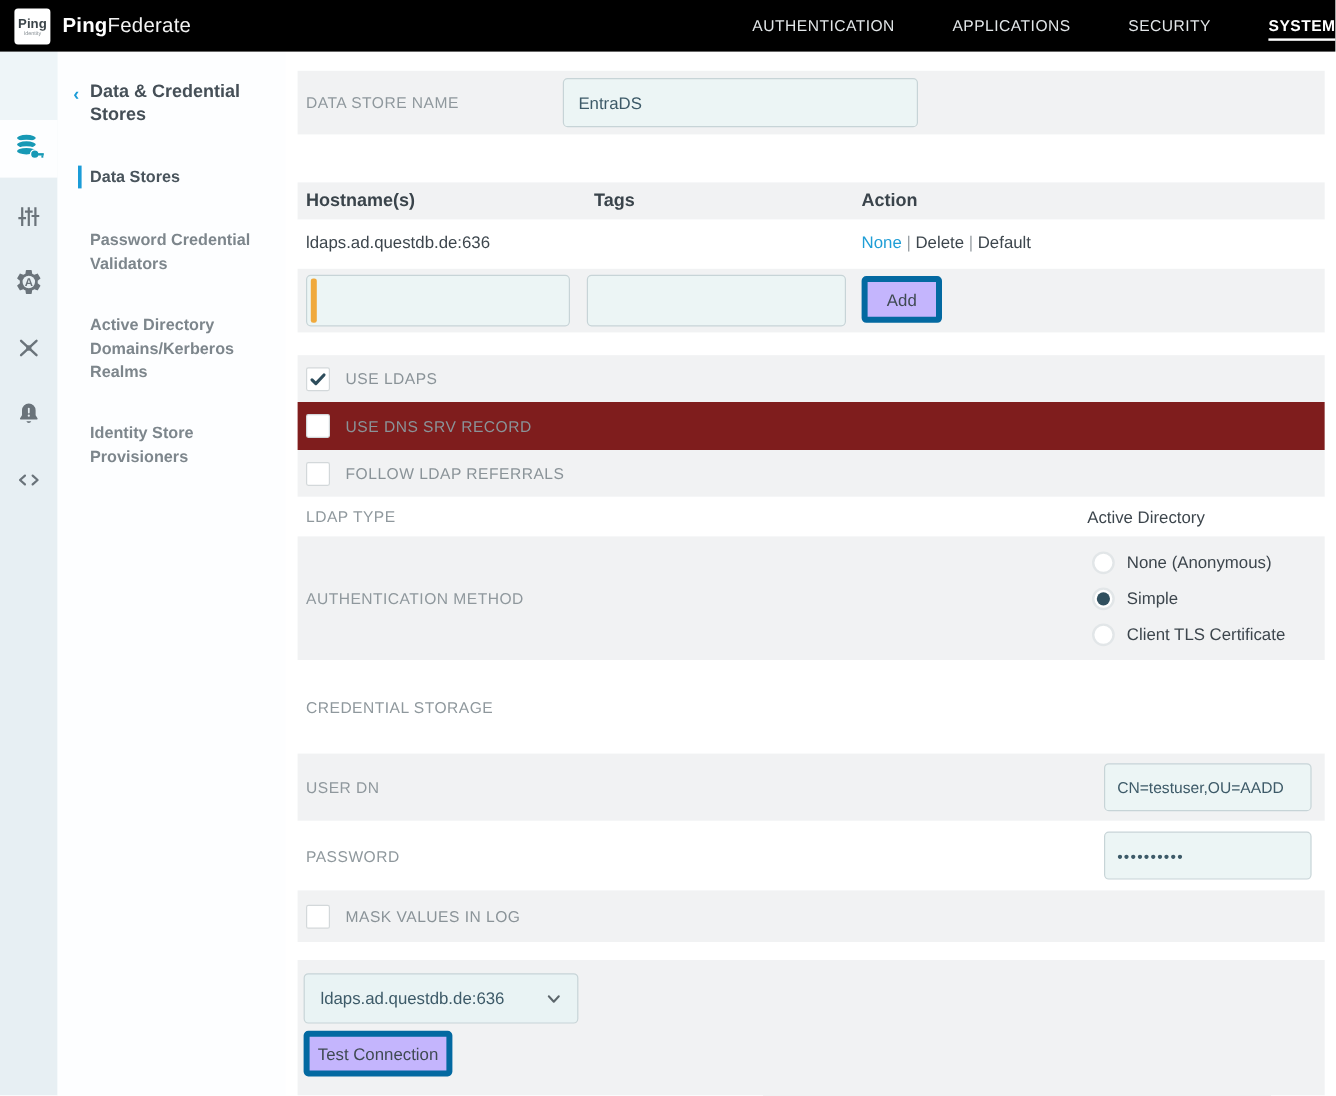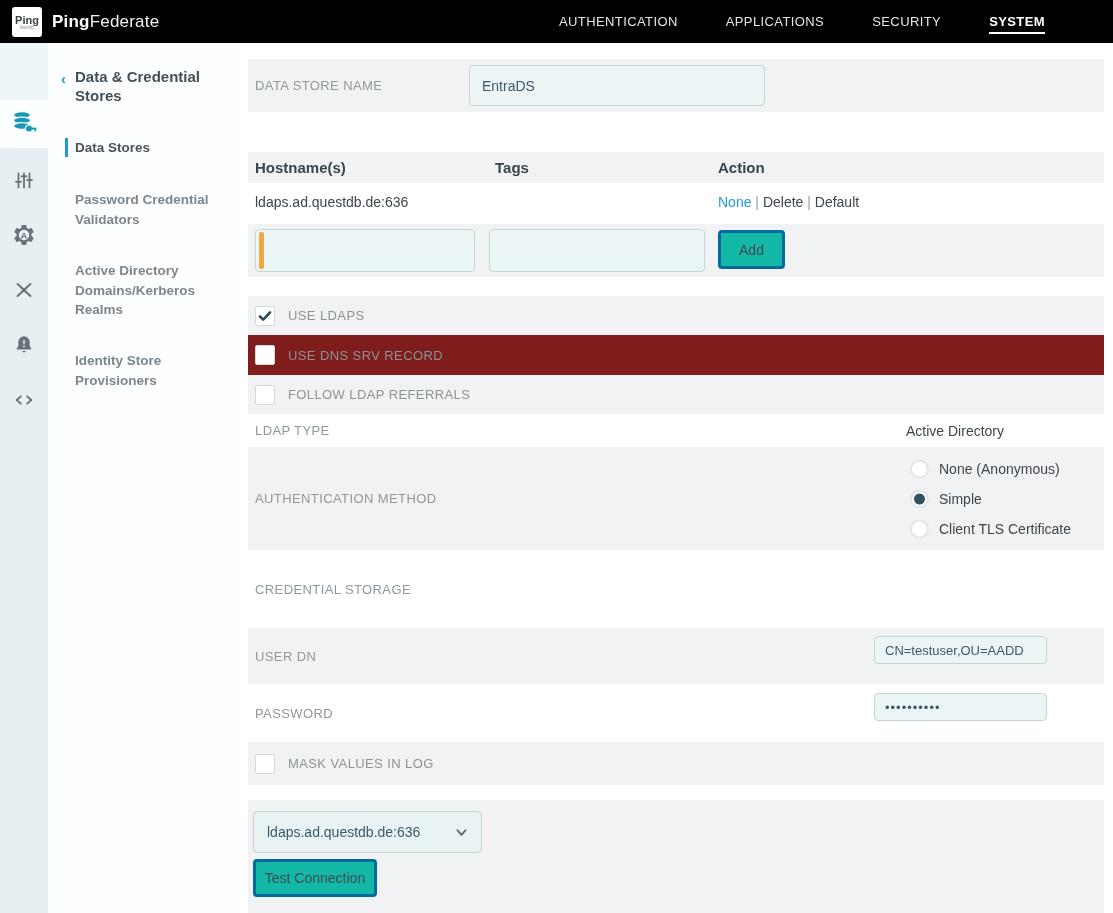--- a/index.html
+++ b/index.html
@@ -16,21 +16,21 @@
   .topnav { position:absolute; top:0; left:0; width:1113px; height:43px; background:#000000; z-index:10; }
   .logo-box { position:absolute; left:12px; top:7px; width:30px; height:30px; background:#fff;
     border-radius:3px; display:flex; flex-direction:column; align-items:center; justify-content:center; }
   .logo-ping { font-weight:700; font-size:11px; color:#3b4449; line-height:1.1; }
   .logo-identity { font-size:4.5px; color:#8a9297; line-height:1; }
   .brand { position:absolute; left:52px; top:0; height:43px; display:flex; align-items:center;
     font-size:17px; color:#fff; letter-spacing:.2px; }
   .brand .bold { font-weight:700; }
   .brand .light { font-weight:400; opacity:.95; }
   .nav-items { position:absolute; right:0; top:0; height:43px; display:flex; align-items:center;
-    gap:48px; padding-right:68px; }
+    gap:48px; }
   .nav-item { color:#e2e6e8; font-size:13px; letter-spacing:.4px; cursor:pointer; padding-bottom:0; }
   .nav-item.active { color:#fff; font-weight:700; border-bottom:2px solid #fff; padding-bottom:3px; margin-bottom:-5px; }
 
   
   .rail { position:absolute; top:43px; left:0; width:48px; height:870px; background:#e7eff3; }
   .rail-top-strip { position:absolute; top:0; left:0; width:48px; height:58px; background:#eef5f8; }
   .rail-item { position:absolute; left:0; width:48px; height:48px; display:flex; align-items:center; justify-content:center; cursor:pointer; }
   .rail-item.active { background:#fdfeff; }
 
   
@@ -65,21 +65,21 @@
   .action-cell { position:absolute; left:470px; font-size:14px; color:#9aa1a6; }
   .link-blue { color:#1f9ed6; cursor:pointer; }
   .link-dark { color:#3d464d; cursor:pointer; }
 
   
   .r-add { top:181px; height:53px; }
   .add-host-wrap { position:absolute; left:7px; top:5px; width:220px; height:43px; }
   .add-host-wrap .field { width:100%; height:100%; padding-left:16px; }
   .req-bar { position:absolute; left:4px; top:3px; bottom:3px; width:5px; background:#f0a93c; border-radius:2px; }
   .add-tags { position:absolute; left:241px; top:5px; width:216px; height:43px; }
-  .btn { background:#14b8a6; border:3px solid #0369a1; border-radius:4px; color:#3f4a52; font-size:14px;
+  .btn { background:#c4b5fd; border:5px solid #0369a1; border-radius:4px; color:#3f4a52; font-size:14px;
     font-family:"Liberation Sans", sans-serif; cursor:pointer; display:flex; align-items:center; justify-content:center; }
   .add-btn { position:absolute; left:470px; top:6px; width:67px; height:39px; }
 
   
   .r-ldaps { top:253px; height:39px; }
   .r-dns { top:292px; height:40px; background:#7f1d1d; }
   .r-follow { top:332px; height:39px; }
   .r-mask { top:699px; height:43px; }
   .checkbox { width:20px; height:20px; background:#fff; border:1px solid #d3d8da; border-radius:2px;
     margin-left:7px; display:flex; align-items:center; justify-content:center; cursor:pointer; flex:none; }
@@ -97,21 +97,21 @@
   .radio-opt { display:flex; align-items:center; gap:10px; cursor:pointer; }
   .radio { width:19px; height:19px; border-radius:50%; background:#fff; border:2px solid #e2e6e8;
     display:flex; align-items:center; justify-content:center; flex:none; }
   .radio .dot { width:11px; height:11px; border-radius:50%; background:#31505f; display:none; }
   .radio.selected .dot { display:block; }
   .radio-label { font-size:14px; color:#3d464d; }
 
   
   .r-userdn { top:585px; height:56px; }
   .r-pass { top:641px; height:58px; background:#fff; }
-  .dn-input, .pw-input { position:absolute; left:626px; width:173px; height:28px; font-size:13px;
+  .dn-input, .pw-input { position:absolute; left:672px; width:173px; height:40px; font-size:13px;
     padding:0 10px; white-space:nowrap; overflow:hidden; }
   .dn-input { top:8px; }
   .pw-input { top:9px; letter-spacing:1px; }
 
   
   .r-test { top:757px; height:113px; display:block; }
   .host-select { position:absolute; left:5px; top:11px; width:229px; height:42px;
     background:#e9f3f4; border:1px solid #c7d4d7; border-radius:4px; display:flex;
     align-items:center; justify-content:space-between; padding:0 13px; cursor:pointer; }
   .host-select-value { font-size:14px; color:#3d5a68; }

